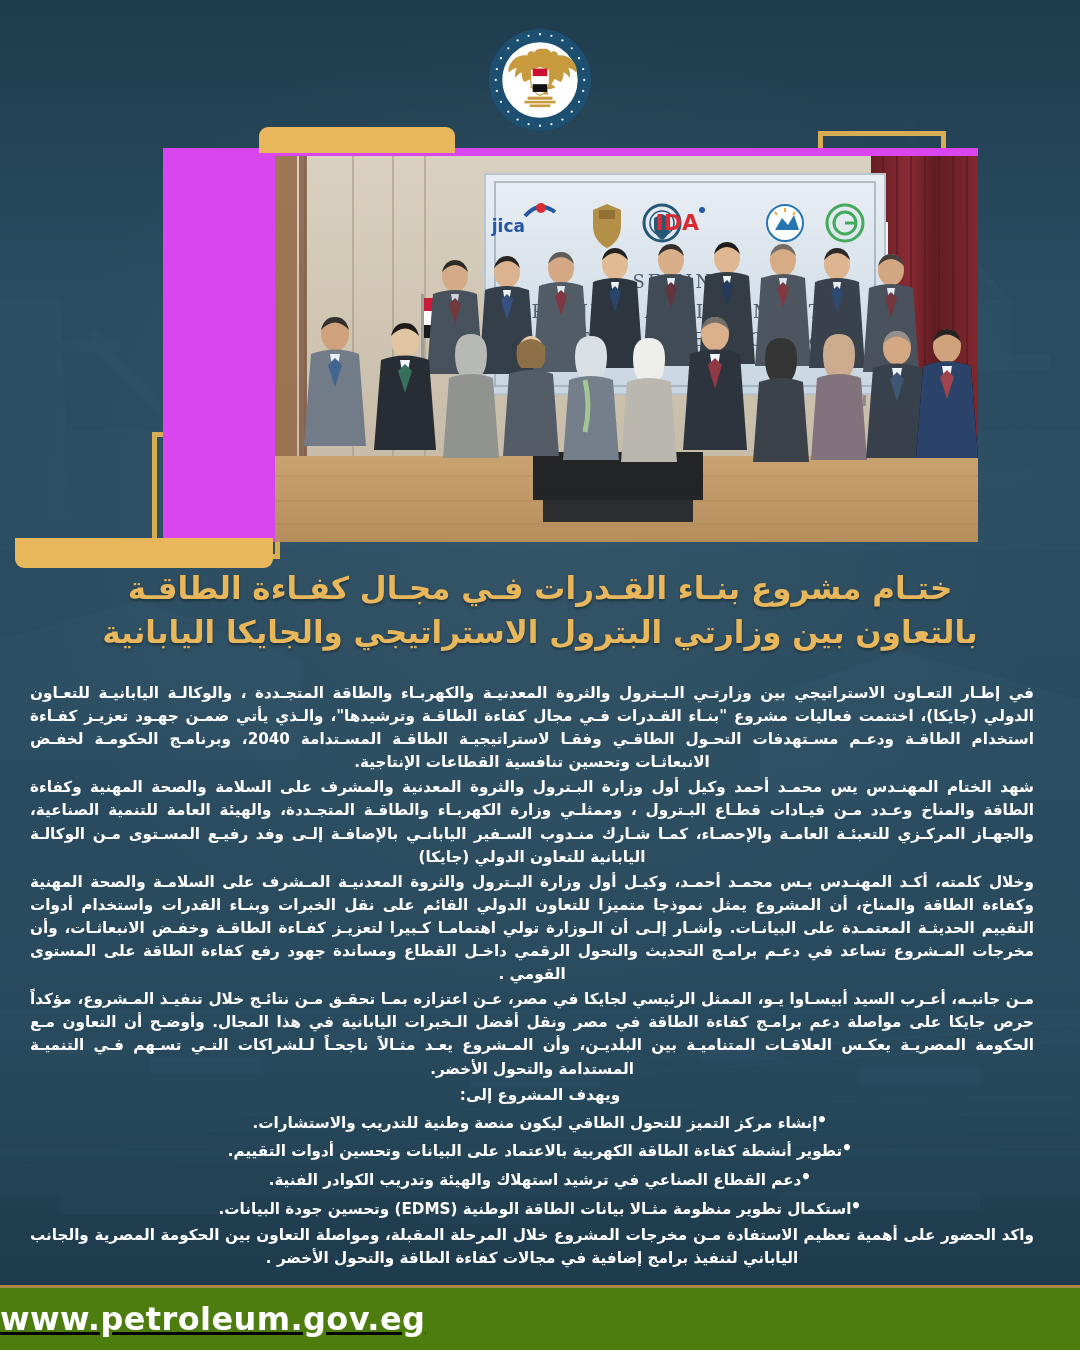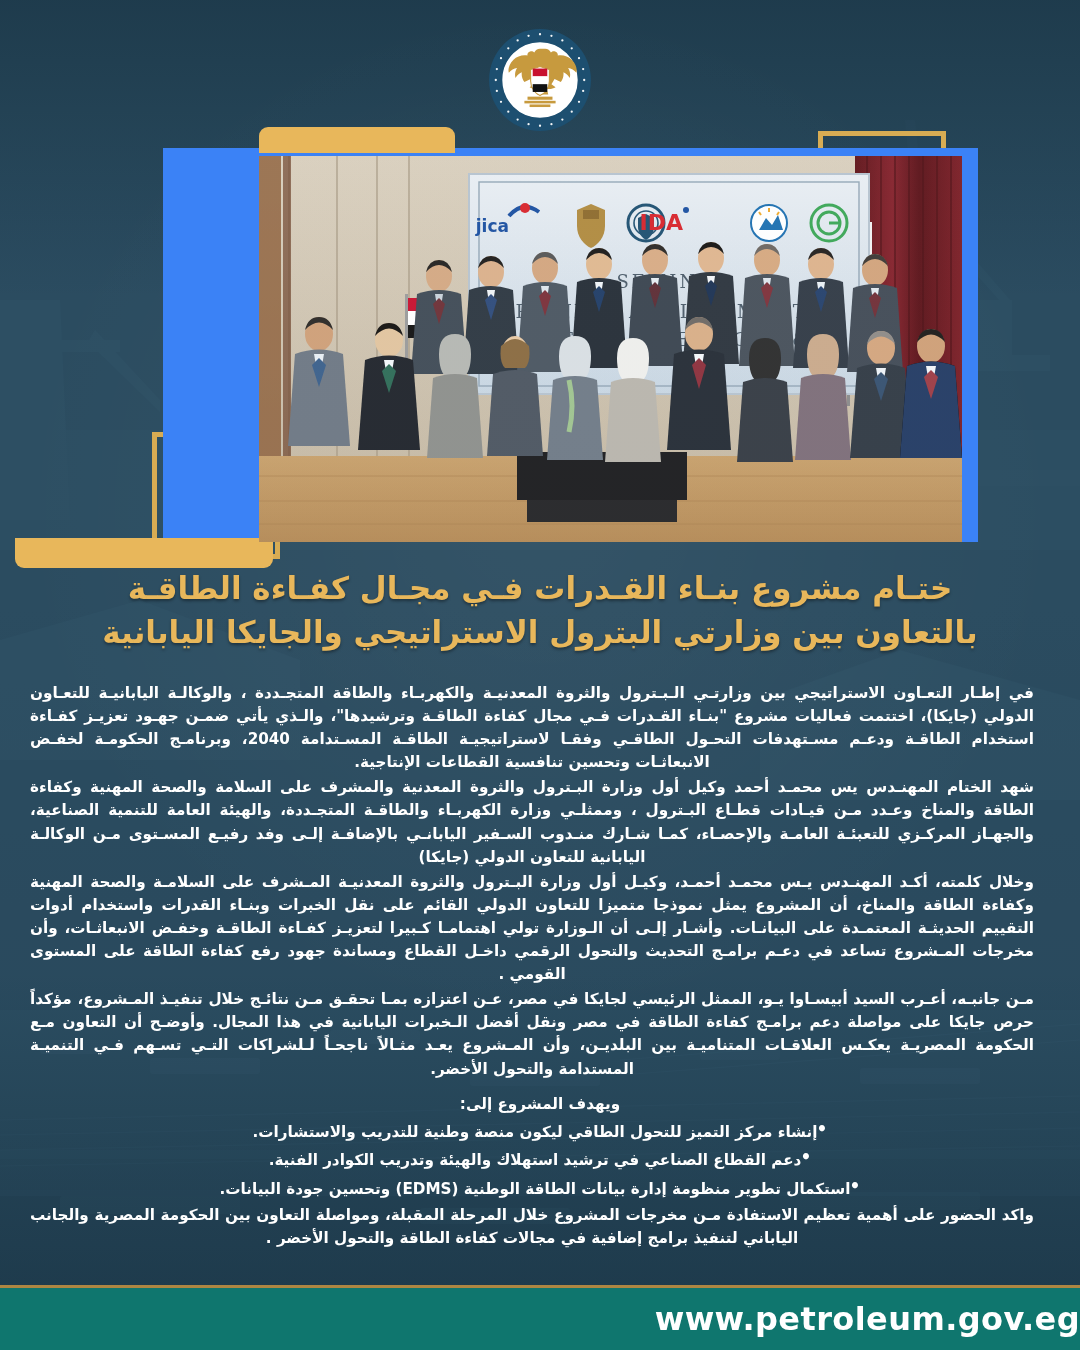--- a/index.html
+++ b/index.html
@@ -47,23 +47,23 @@
     box-sizing:border-box;
   }
   .deco-tr{ left:818px; top:131px; width:128px; height:127px; }
   .deco-bl{ left:152px; top:432px; width:128px; height:127px; }
 
   
   .photo-frame{
     position:absolute;
     left:163px;top:148px;
     width:815px;height:394px;
-    background:#3b82f6;
+    background:#d946ef;
     box-sizing:border-box;
-    padding:8px 16px 0 8px;
+    padding:8px 0 0 8px;
   }
   
   .frame-tab-top{
     position:absolute;
     left:96px;top:-21px;
     width:196px;height:26px;
     background:#e8b75b;
     border-radius:9px 9px 0 0;
   }
   
@@ -108,21 +108,21 @@
     color:#ffffff;
     font-size:15.2px;
     line-height:1.52;
     text-align:justify;
     text-align-last:center;
     font-weight:bold;
   }
   .para{margin:0 16px 2px 0;}
 
   .lead-in{
-    margin:12px 0 1px 0;
+    margin:3px 0 1px 0;
     text-align:center;
     text-align-last:center;
   }
 
   ul.goals{
     list-style:none;
     margin:0 0 3px 0;
     padding:0;
   }
   ul.goals li{
@@ -145,23 +145,23 @@
     margin-top:3px;
     text-align:justify;
     text-align-last:center;
   }
 
   
   .footer{
     position:absolute;
     left:0;right:0;bottom:0;
     height:62px;
-    background:#0f766e;
+    background:#4d7c0f;
     border-top:3px solid #ad8642;
-    display:flex;align-items:center;justify-content:flex-start;
+    display:flex;align-items:center;justify-content:flex-end;text-decoration:underline;
   }
   .footer-url{
     color:#ffffff;
     font-size:32px;
     font-weight:bold;
     letter-spacing:.4px;
     direction:ltr;
     font-family:"DejaVu Sans","Liberation Sans",sans-serif;
   }
 </style>
@@ -557,22 +557,23 @@
   <div class="body-block">
     <p class="para">في إطـار التعـاون الاستراتيجي بين وزارتـي الـبـترول والثروة المعدنيـة والكهربـاء والطاقة المتجـددة ، والوكالـة اليابانيـة للتعـاون الدولي (جايكا)، اختتمت فعاليات مشروع "بنـاء القـدرات فـي مجال كفاءة الطاقـة وترشيدها"، والـذي يأتي ضمـن جهـود  تعزيـز كفـاءة استخدام الطاقـة ودعـم مسـتهدفات التحـول الطاقـي  وفقـا لاستراتيجيـة الطاقـة  المسـتدامة 2040، وبرنامـج الحكومـة لخفـض الانبعاثـات وتحسين تنافسية القطاعات الإنتاجية.</p>
     <p class="para">شهد الختام المهنـدس يس محمـد أحمد وكيل أول وزارة البـترول والثروة المعدنية والمشرف على السلامة والصحة المهنية وكفاءة الطاقة والمناخ وعـدد مـن قيـادات قطـاع البـترول ، وممثلـي وزارة الكهربـاء والطاقـة المتجـددة، والهيئة العامة للتنمية الصناعية، والجهـاز المركـزي للتعبئـة العامـة والإحصـاء، كمـا شـارك  منـدوب السـفير اليابانـي بالإضافـة إلـى وفد رفيـع المسـتوى مـن الوكالـة اليابانية للتعاون الدولي (جايكا)</p>
     <p class="para">وخلال كلمته، أكـد المهنـدس يـس محمـد أحمـد، وكيـل أول وزارة البـترول والثروة المعدنيـة المـشرف على السلامـة والصحة المهنية وكفاءة الطاقة والمناخ، أن المشروع يمثل نموذجا متميزا للتعاون الدولي القائم على نقل الخبرات وبنـاء القدرات واستخدام أدوات التقييم الحديثـة المعتمـدة على البيانـات. وأشـار إلـى أن  الـوزارة تولي اهتمامـا كـبيرا لتعزيـز كفـاءة الطاقـة وخفـض الانبعاثـات، وأن مخرجات المـشروع تساعد في دعـم برامـج التحديث والتحول الرقمي داخـل القطاع ومساندة جهود رفع كفاءة الطاقة على المستوى القومي .</p>
     <p class="para">مـن جانبـه، أعـرب السيد أبيسـاوا يـو، الممثل الرئيسي لجايكا في مصر، عـن اعتزازه بمـا تحقـق مـن نتائـج خلال تنفيـذ المـشروع، مؤكداً حرص جايكا على مواصلة دعم برامـج كفاءة الطاقة في مصر ونقل أفضل الـخبرات اليابانية في هذا المجال. وأوضـح أن التعاون مـع الحكومة المصريـة يعكـس العلاقـات المتناميـة بين البلديـن، وأن المـشروع يعـد مثـالاً ناجحـاً لـلشراكات التـي تسـهم فـي التنميـة المستدامة والتحول الأخضر.</p>
 
     <p class="lead-in">ويهدف المشروع إلى:</p>
 
     <ul class="goals">
       <li><span class="dot">•</span><span class="goal-text">إنشاء مركز التميز للتحول الطاقي ليكون منصة وطنية للتدريب والاستشارات.</span></li>
+      <li><span class="dot">•</span><span class="goal-text">تطوير أنشطة كفاءة الطاقة الكهربية بالاعتماد على البيانات وتحسين أدوات التقييم.</span></li>
       <li><span class="dot">•</span><span class="goal-text">دعم القطاع الصناعي في ترشيد استهلاك والهيئة وتدريب الكوادر الفنية.</span></li>
-      <li><span class="dot">•</span><span class="goal-text">استكمال تطوير منظومة إدارة بيانات الطاقة الوطنية (EDMS) وتحسين جودة البيانات.</span></li>
+      <li><span class="dot">•</span><span class="goal-text">استكمال تطوير منظومة مثـالا بيانات الطاقة الوطنية (EDMS) وتحسين جودة البيانات.</span></li>
     </ul>
 
     <p class="para closing">واكد الحضور على أهمية تعظيم الاستفادة مـن مخرجات المشروع خلال المرحلة المقبلة، ومواصلة التعاون بين الحكومة المصرية والجانب الياباني لتنفيذ برامج إضافية في مجالات كفاءة الطاقة والتحول الأخضر .</p>
   </div>
 
   <div class="footer">
     <span class="footer-url">www.petroleum.gov.eg</span>
   </div>
 
 </div>

